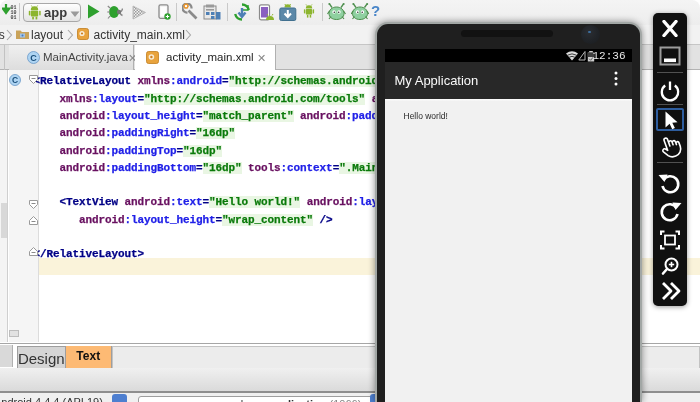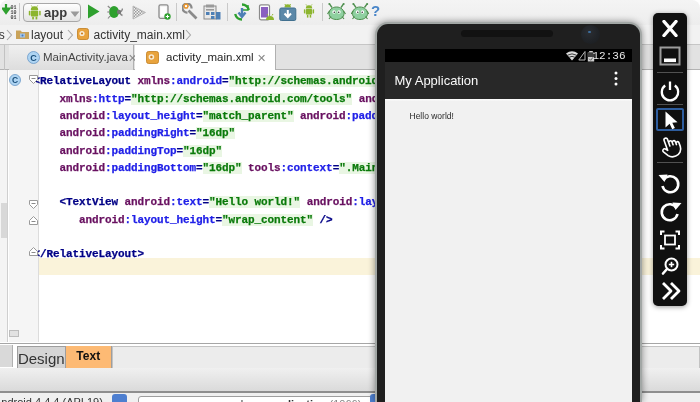--- a/index.html
+++ b/index.html
@@ -243,21 +243,21 @@
 </div>
 
   <div id="editor" class="abs"></div>
   <div id="caretline" class="abs"></div>
   <div id="lstrip" class="abs"></div>
   <div id="lthumb" class="abs"></div>
   <div class="abs" style="left:9px;top:69.6px;width:29px;height:272.9px;background:#f5f5f5"></div>
   <div id="gutterline" class="abs"></div>
 
   <pre class="code"><span class="t">&lt;RelativeLayout</span> <span class="n">xmlns</span><span class="a">:android</span><span class="e">=</span><span class="v">"http://schemas.android.com/apk/res/android"</span>
-    <span class="n">xmlns</span><span class="a">:http</span><span class="e">=</span><span class="v">"http://schemas.android.com/tools"</span> <span class="n">android</span><span class="a">:layout_width</span><span class="e">=</span><span class="v">"match_parent"</span>
+    <span class="n">xmlns</span><span class="a">:layout</span><span class="e">=</span><span class="v">"http://schemas.android.com/tools"</span> <span class="n">android</span><span class="a">:layout_width</span><span class="e">=</span><span class="v">"match_parent"</span>
     <span class="n">android</span><span class="a">:layout_height</span><span class="e">=</span><span class="v">"match_parent"</span> <span class="n">android</span><span class="a">:paddingLeft</span><span class="e">=</span><span class="v">"16dp"</span>
     <span class="n">android</span><span class="a">:paddingRight</span><span class="e">=</span><span class="v">"16dp"</span>
     <span class="n">android</span><span class="a">:paddingTop</span><span class="e">=</span><span class="v">"16dp"</span>
     <span class="n">android</span><span class="a">:paddingBottom</span><span class="e">=</span><span class="v">"16dp"</span> <span class="n">tools</span><span class="a">:context</span><span class="e">=</span><span class="v">".MainActivity"</span><span class="t">&gt;</span>
 
     <span class="t">&lt;TextView</span> <span class="n">android</span><span class="a">:text</span><span class="e">=</span><span class="v">"Hello world!"</span> <span class="n">android</span><span class="a">:layout_width</span><span class="e">=</span><span class="v">"wrap_content"</span>
        <span class="n">android</span><span class="a">:layout_height</span><span class="e">=</span><span class="v">"wrap_content"</span> <span class="t">/&gt;</span>
 
 <span class="t">&lt;/RelativeLayout&gt;</span></pre>
 
@@ -326,21 +326,21 @@
 </div>
       <div id="abar" class="abs">
       <span style="position:absolute;left:10px;top:10.5px;font-size:13px;color:#fafafa">My Application</span>
       <svg width="4" height="15" style="position:absolute;right:14px;top:9px">
         <circle cx="2" cy="2" r="1.5" fill="#fff"></circle>
             <circle cx="2" cy="7.5" r="1.5" fill="#fff"></circle>
             <circle cx="2" cy="13" r="1.5" fill="#fff"></circle>
       </svg>
 </div>
       <div id="acontent" class="abs">
-          <span style="position:absolute;left:25px;top:12px;font-size:8.5px;color:#2a2a2a">Hello world!</span>
+          <span style="position:absolute;left:19px;top:12px;font-size:8.5px;color:#2a2a2a">Hello world!</span>
         </div>
     </div>
   </div>
 
   <div id="panel" class="abs">
     <svg class="picon" style="top:7px" width="34" height="17">
       <path d="M11 1.5 L23 15.5 M23 1.5 L11 15.5" stroke="#fff" stroke-width="3.4" stroke-linecap="round"></path>
     </svg>
     <svg class="picon" style="top:33px" width="34" height="21">
       <rect x="7.5" y="1.5" width="19" height="17" fill="none" stroke="#9c9c9c" stroke-width="2"></rect>

